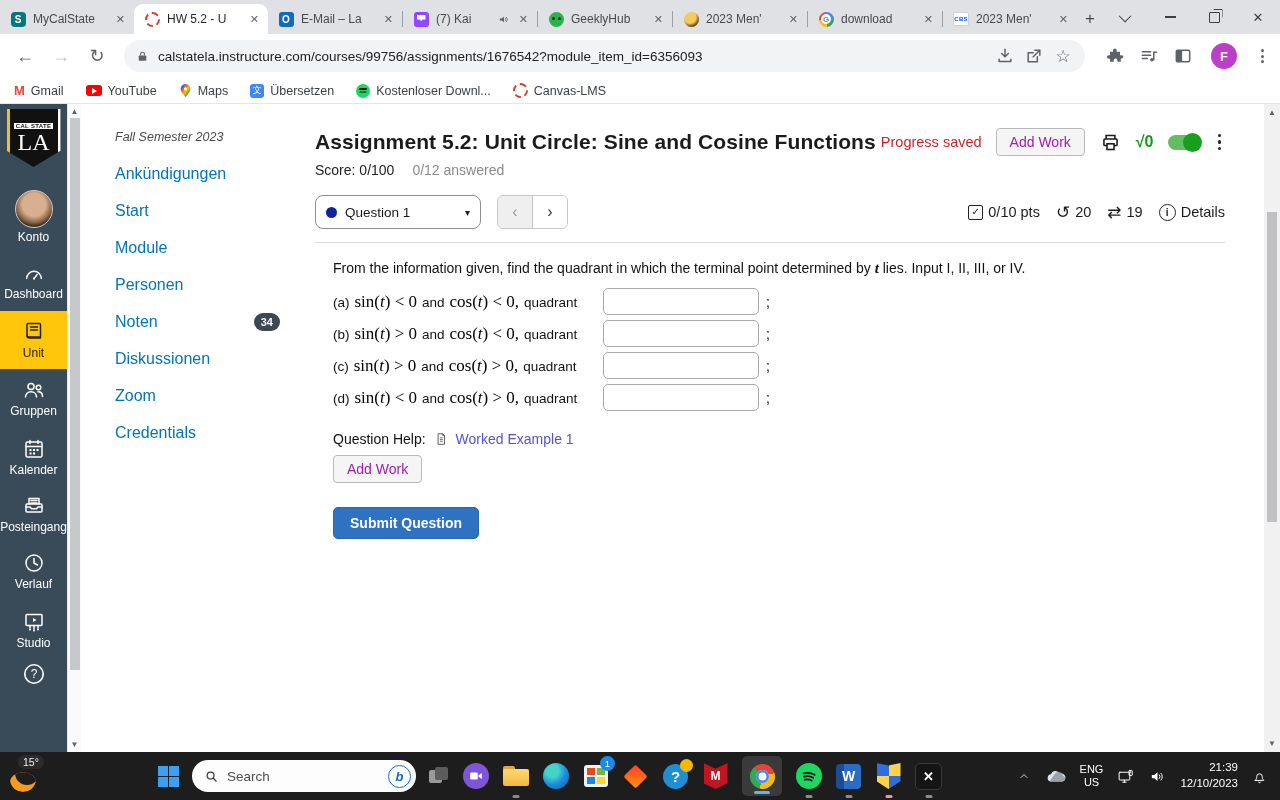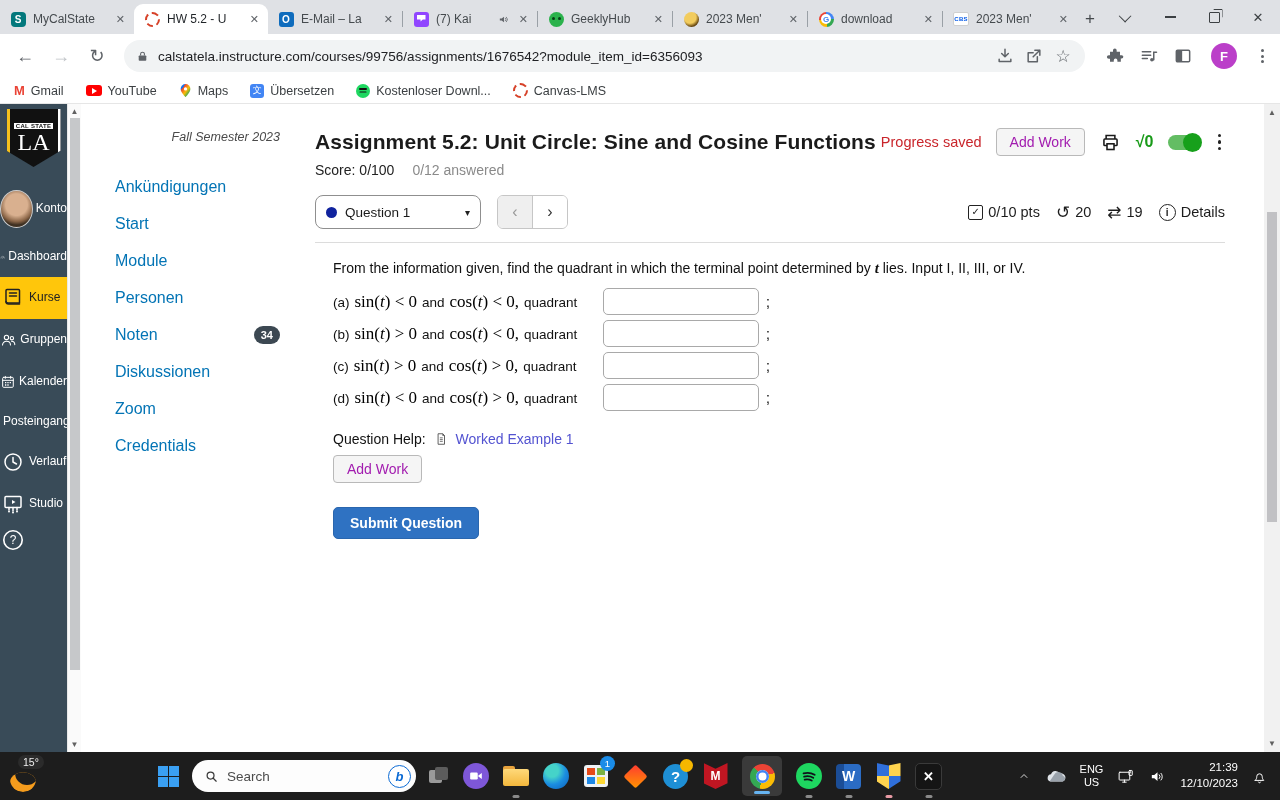--- a/index.html
+++ b/index.html
@@ -54,39 +54,39 @@
   .bm{display:flex;align-items:center;gap:6px;font-size:12.5px;color:#3c4043;}
   .bm-gmail{color:#ea4335;font-weight:bold;font-size:13px;}
   .bm-yt{width:16px;height:11px;background:#ff0000;border-radius:3px;position:relative;}
   .bm-yt:after{content:"";position:absolute;left:6px;top:2.5px;border-left:5px solid #fff;border-top:3px solid transparent;border-bottom:3px solid transparent;}
   .bm-translate{width:14px;height:14px;background:#4285f4;border-radius:3px;color:#fff;font-size:9px;display:flex;align-items:center;justify-content:center;}
   .bm-spotify{width:14px;height:14px;border-radius:50%;background:#1ed760;position:relative;}
   .bm-spotify:after{content:"";position:absolute;left:3px;top:4px;width:8px;height:2px;background:#121212;box-shadow:0 3px 0 -0.5px #121212,0 6px 0 -1px #121212;border-radius:2px;}
 
   
   #cnav{left:0;top:104px;width:67px;height:728px;background:#394b58;display:flex;flex-direction:column;align-items:center;color:#fff;}
-  .cn-item{width:100%;display:flex;flex-direction:row;align-items:center;gap:3px;padding:9px 0;font-size:12px;text-align:center;line-height:1.15;}
+  .cn-item{width:100%;display:flex;flex-direction:column;align-items:center;gap:3px;padding:9px 0;font-size:12px;text-align:center;line-height:1.15;}
   .cn-item.active{background:#ffc60b;color:#222;}
   #logo{width:54px;height:58px;margin-top:5px;background:#111;clip-path:polygon(0 0,100% 0,100% 72%,50% 100%,0 72%);display:flex;flex-direction:column;align-items:center;justify-content:center;border-left:3px solid #f3c01d;border-right:3px solid #fff;box-sizing:border-box;}
   #logo .l1{font-size:6px;font-weight:bold;color:#111;background:#fff;padding:0 2px;letter-spacing:.3px;}
   #logo .l2{font-family:"Liberation Serif",serif;font-size:24px;color:#fff;line-height:1;margin-top:1px;}
   #avatarimg{width:36px;height:36px;border-radius:50%;background:radial-gradient(circle at 50% 38%,#d9b08f 0 40%,#8a6547 62%,#3c2e20 75%,#6e5a43 100%);border:1px solid #ccc;}
   .sic{stroke:#fff;stroke-width:1.5;fill:none;stroke-linecap:round;stroke-linejoin:round;}
   .cn-item.active .sic{stroke:#222;}
 
   
   #lscroll{left:67px;top:104px;width:14px;height:648px;background:#fafafa;border-left:1px solid #e8e8e8;box-sizing:border-box;}
   #lscroll .thumb{position:absolute;left:2px;top:14px;width:10px;height:552px;background:#c6c8ca;}
   #rscroll{left:1264px;top:104px;width:16px;height:648px;background:#f1f1f1;}
   #rscroll .thumb{position:absolute;left:3px;top:108px;width:10px;height:310px;background:#c1c1c4;}
   .sarrow{position:absolute;left:0;width:100%;text-align:center;font-size:8px;color:#606060;}
 
   
   #coursenav{left:115px;top:130px;width:165px;}
-  #term{font-style:italic;font-size:12.5px;color:#4a4a4a;margin-bottom:24px;text-align:right;}
+  #term{font-style:italic;font-size:12.5px;color:#4a4a4a;margin-bottom:11px;}
   .cnav-link{display:flex;align-items:center;font-size:16px;color:#0374b5;height:37px;}
   .badge{margin-left:auto;background:#3c4852;color:#fff;font-size:11px;font-weight:bold;border-radius:10px;padding:3px 7px;}
 
   
   #main{left:315px;top:128px;width:910px;}
   #hdr-row{display:flex;align-items:center;}
   #a-title{font-size:21px;font-weight:bold;color:#1b1b1b;letter-spacing:.1px;}
   #hdr-right{margin-left:auto;display:flex;align-items:center;gap:14px;}
   #progress-saved{color:#c9252b;font-size:14.5px;}
   .btn-gray{background:#f5f5f5;border:1px solid #b9b9b9;border-radius:4px;font-size:14px;color:#a21caf;padding:5px 13px;font-family:inherit;}
@@ -349,21 +349,21 @@
         <circle cx="12" cy="17" r="1.2" fill="#fff" stroke="none"></circle>
       </svg>
     <span>Dashboard</span>
   </div>
   <div class="cn-item active">
     <svg width="26" height="24" viewBox="0 0 24 24">
         <path class="sic" d="M6 3.5h11.5a1 1 0 0 1 1 1V17H7a2 2 0 0 1-2-2V4.5a1 1 0 0 1 1-1z"></path>
         <path class="sic" d="M5 15.5a2.5 2.5 0 0 0 2.5 2.5h11"></path>
         <path class="sic" d="M8.5 7h7M8.5 10h7"></path>
       </svg>
-    <span>Kurse</span>
+    <span>Unit</span>
   </div>
   <div class="cn-item">
     <svg width="26" height="24" viewBox="0 0 24 24">
         <circle class="sic" cx="9" cy="8.5" r="3"></circle>
         <path class="sic" d="M3.5 19c0-3.2 2.4-5.2 5.5-5.2s5.5 2 5.5 5.2"></path>
         <circle class="sic" cx="16.5" cy="9.5" r="2.3"></circle>
         <path class="sic" d="M16 13.8c2.6 0 4.5 1.9 4.5 4.6"></path>
       </svg>
     <span>Gruppen</span>
   </div>

